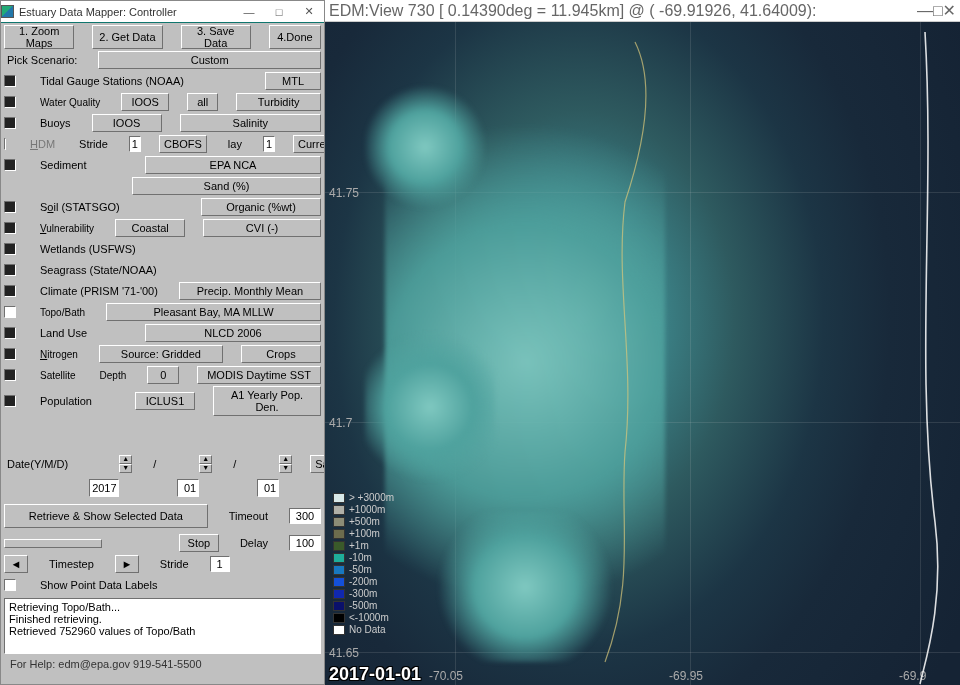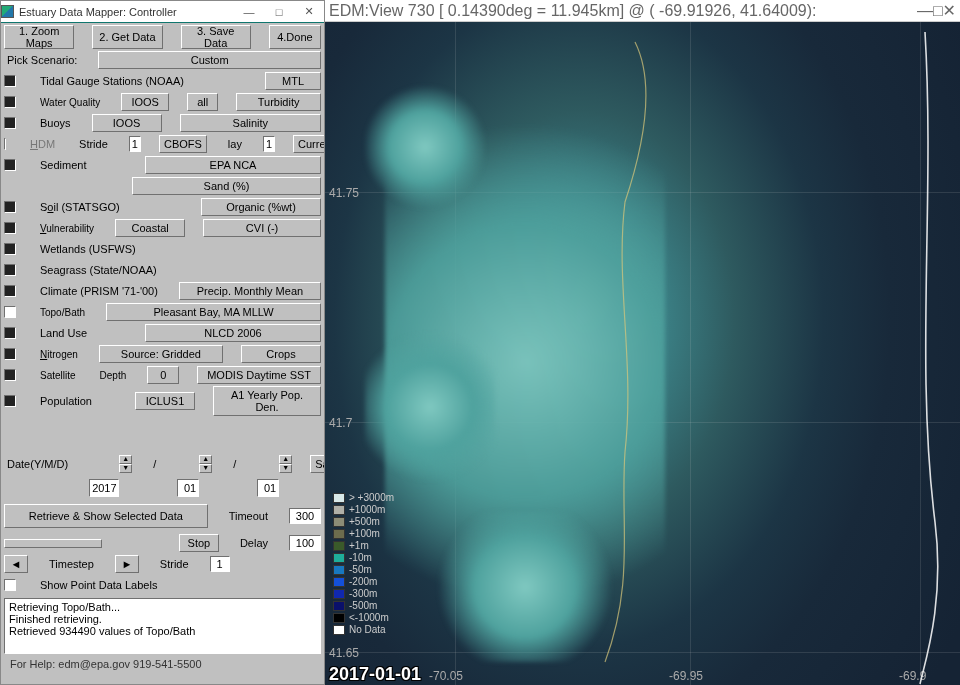--- a/index.html
+++ b/index.html
@@ -252,21 +252,21 @@
         <div class="field3d" style="width:20px">1</div>
       </div>
 
       <div class="row">
         <span class="chk"></span>
         <div class="lbl">Show Point Data Labels</div>
       </div>
 
       <div class="log">Retrieving Topo/Bath...
 Finished retrieving.
-Retrieved 934490 values of Topo/Bath</div>
+Retrieved 752960 values of Topo/Bath</div>
 
       <div class="help">For Help: edm@epa.gov 919-541-5500</div>
     </div>
   </div>
 
   <div class="map-win">
     <div class="map-titlebar">
       <span class="logo"></span>
       <span class="title">EDM:View 730 [ 0.14390deg =    11.945km] @ ( -69.91926, 41.64009):</span>
       <span class="btn">—</span>

